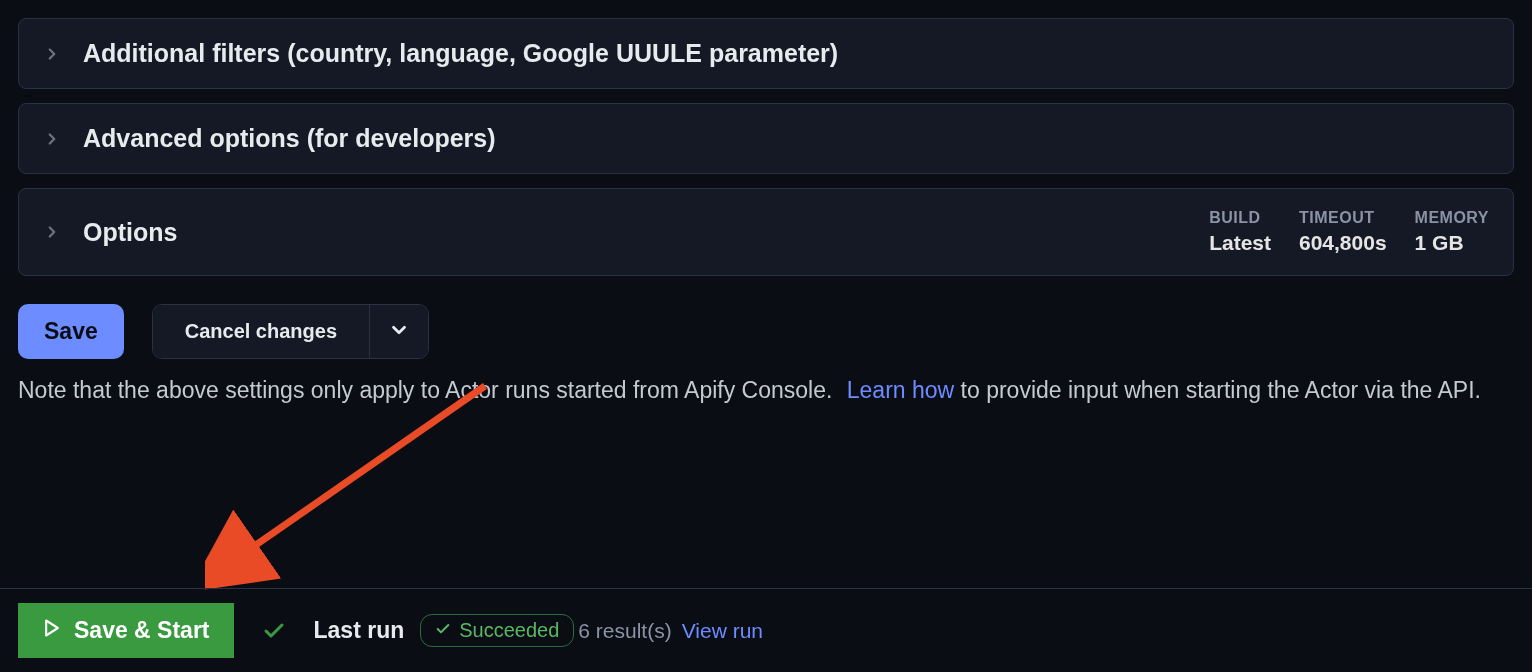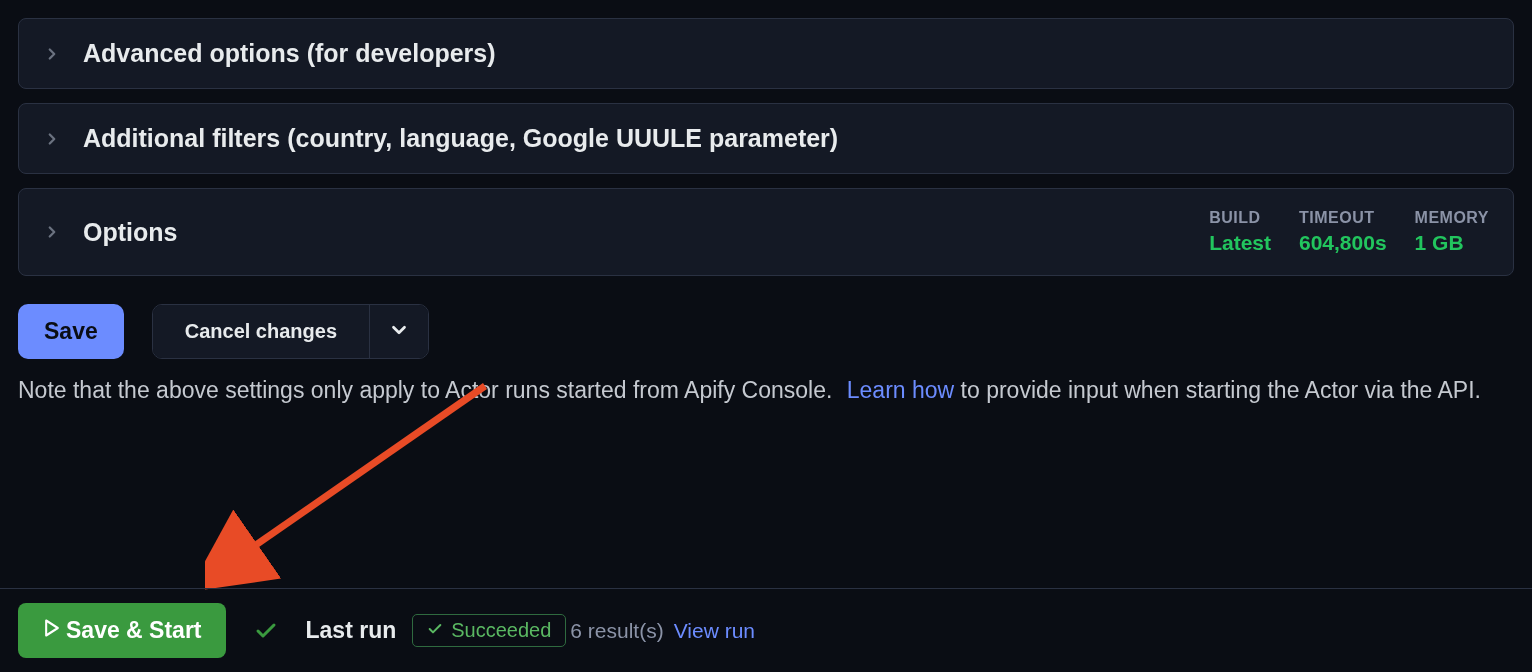--- a/index.html
+++ b/index.html
@@ -53,21 +53,21 @@
       flex-direction: column;
       gap: 4px;
     }
     .stat-label {
       color: #8b93a7;
       font-size: 16px;
       font-weight: 700;
       letter-spacing: 0.5px;
     }
     .stat-value {
-      color: #22c55e;
+      color: #e5e5e5;
       font-size: 21px;
       font-weight: 600;
     }
     .button-row {
       display: flex;
       gap: 28px;
       margin-top: 28px;
       margin-bottom: 14px;
     }
     .btn-save {
@@ -125,28 +125,28 @@
       border-top: 1px solid #2a3142;
       padding: 14px 18px;
       display: flex;
       align-items: center;
       gap: 28px;
     }
     .btn-start {
       background: #3a9a3f;
       color: #ffffff;
       border: none;
-      border-radius: 8px;
+      border-radius: 0;
       padding: 14px 24px;
       font-size: 23px;
       font-weight: 700;
       cursor: pointer;
       display: flex;
       align-items: center;
-      gap: 4px;
+      gap: 12px;
     }
     .check-icon {
       color: #3a9a3f;
       display: inline-flex;
     }
     .last-run-block {
       display: flex;
       flex-direction: row;
       gap: 4px;
     }
@@ -158,21 +158,21 @@
     .last-run-label {
       color: #e8ebed;
       font-size: 23px;
       font-weight: 700;
     }
     .succeeded-badge {
       display: inline-flex;
       align-items: center;
       gap: 8px;
       border: 1px solid #2f6a3f;
-      border-radius: 5px;
+      border-radius: 12px;
       padding: 4px 14px;
       color: #5ab862;
       font-size: 20px;
       font-weight: 500;
     }
     .last-run-bottom {
       display: flex;
       align-items: center;
       gap: 10px;
       font-size: 21px;
@@ -195,30 +195,30 @@
 </head>
 <body>
 
 <div class="content">
   <div class="collapsible">
     <span class="chevron">
       <svg width="18" height="18" viewBox="0 0 24 24" fill="none" stroke="currentColor" stroke-width="3" stroke-linecap="round" stroke-linejoin="round">
           <polyline points="9 18 15 12 9 6"></polyline>
         </svg>
     </span>
-    <span class="collapsible-title">Advanced options (for developers)</span>
+    <span class="collapsible-title">Additional filters (country, language, Google UUULE parameter)</span>
   </div>
 
   <div class="collapsible">
     <span class="chevron">
       <svg width="18" height="18" viewBox="0 0 24 24" fill="none" stroke="currentColor" stroke-width="3" stroke-linecap="round" stroke-linejoin="round">
           <polyline points="9 18 15 12 9 6"></polyline>
         </svg>
     </span>
-    <span class="collapsible-title">Additional filters (country, language, Google UUULE parameter)</span>
+    <span class="collapsible-title">Advanced options (for developers)</span>
   </div>
 
   <div class="collapsible options-row">
     <span class="chevron">
       <svg width="18" height="18" viewBox="0 0 24 24" fill="none" stroke="currentColor" stroke-width="3" stroke-linecap="round" stroke-linejoin="round">
           <polyline points="9 18 15 12 9 6"></polyline>
         </svg>
     </span>
     <span class="collapsible-title">Options</span>
     <div class="stats">

